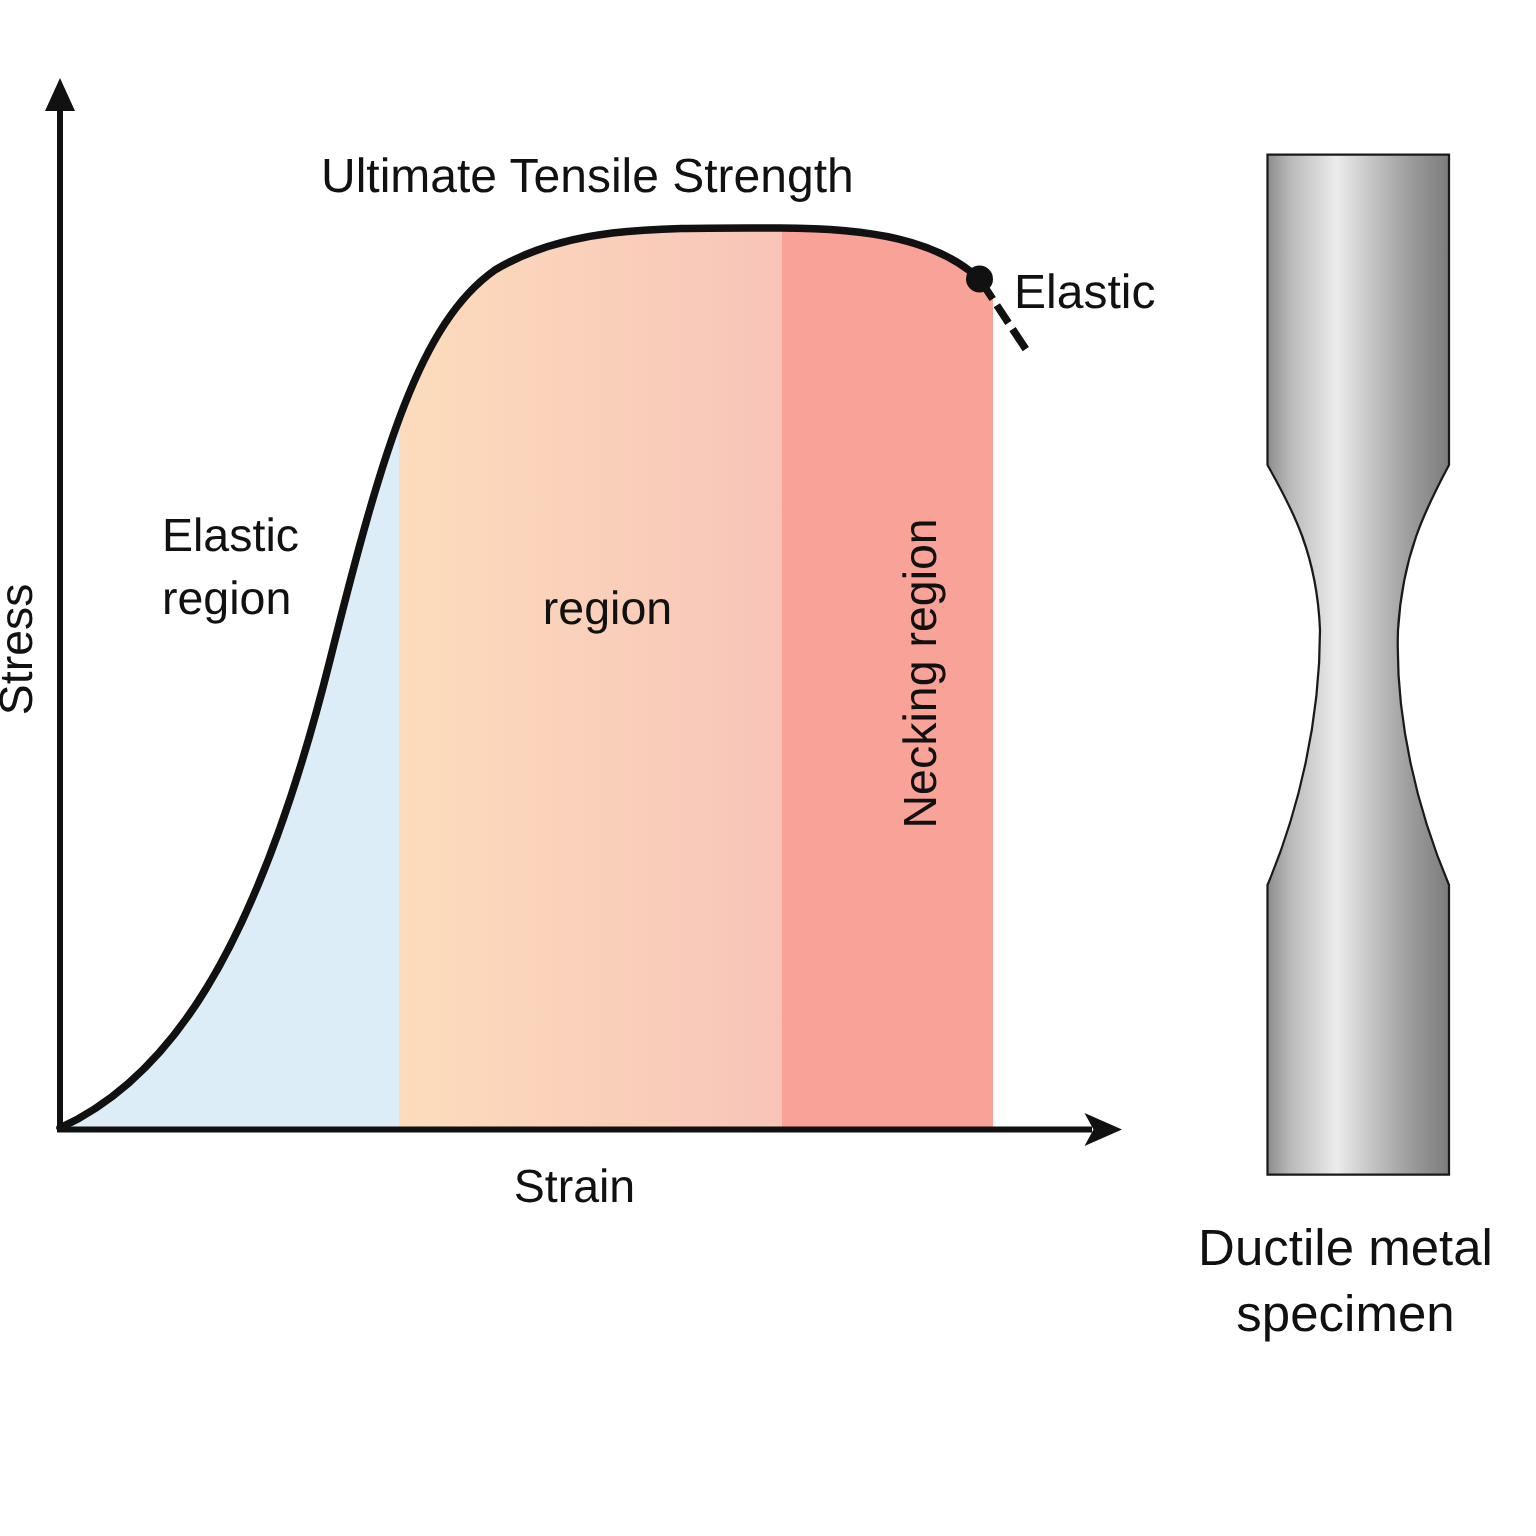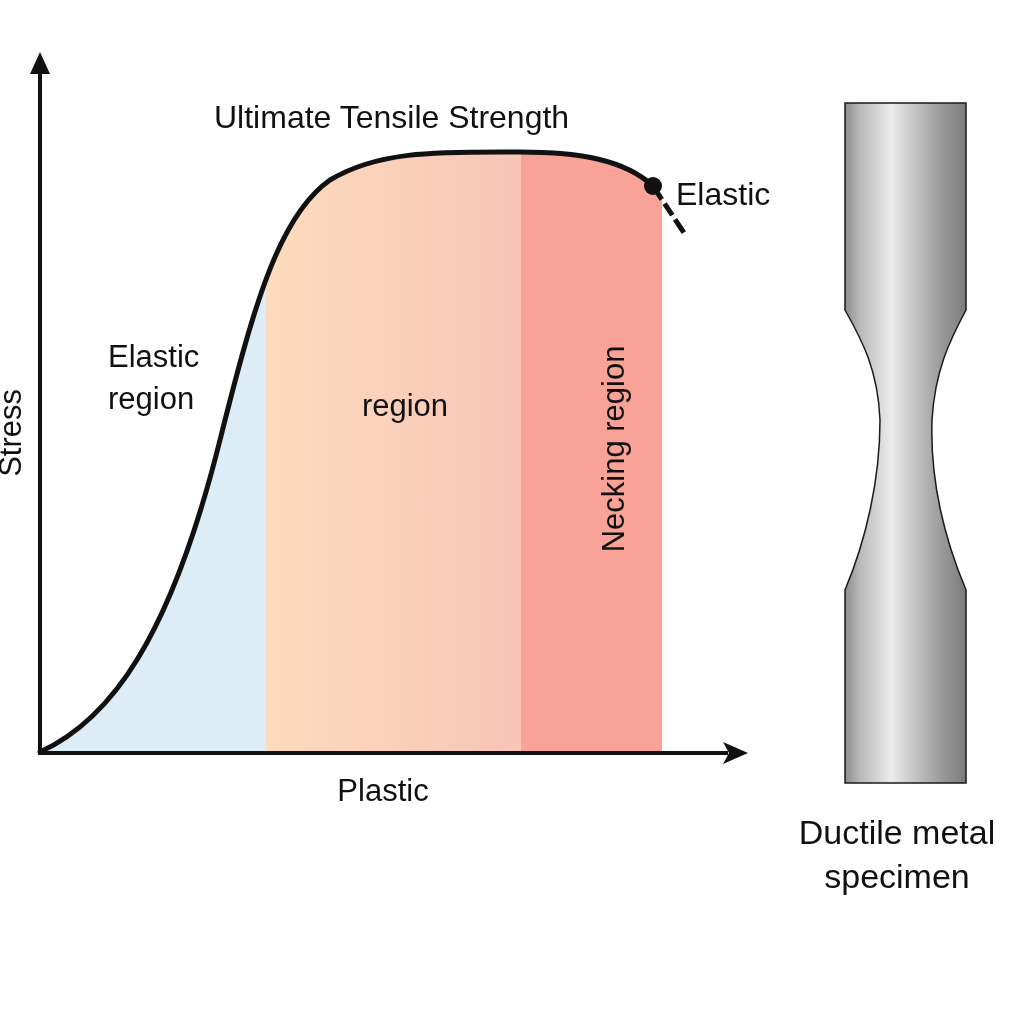--- a/index.html
+++ b/index.html
@@ -46,21 +46,21 @@
   <line x1="38" y1="753" x2="728" y2="753" stroke="#111" stroke-width="4"></line>
   <polygon points="748,753 723,742 729,753 723,764" fill="#111"></polygon>
 
   <path d="M845,103 L966,103 L966,310 C950,340 935,370 932,420 C930,480 945,540 966,590 L966,783 L845,783 L845,590 C866,540 880,480 880,420 C878,370 862,340 845,310 Z" fill="url(#metalGrad)" stroke="#1a1a1a" stroke-width="1.5"></path>
 </svg>
 
 <div class="lbl" style="left:214px; top:96px; font-size:32px;">Ultimate Tensile Strength</div>
 
 <div class="lbl" style="left:-44px; top:412px; transform: rotate(-90deg); transform-origin: center; width:110px; text-align:center;">Stress</div>
 
-<div class="lbl center" style="left:318px; top:770px; width:130px;">Plastic</div>
+<div class="lbl center" style="left:318px; top:770px; width:130px;">Strain</div>
 
 <div class="lbl" style="left:108px; top:336px;">
   <div>Elastic</div>
   <div>region</div>
 </div>
 
 <div class="lbl center" style="left:330px; top:385px; width:150px;">
   <div>region</div>
 </div>
 

